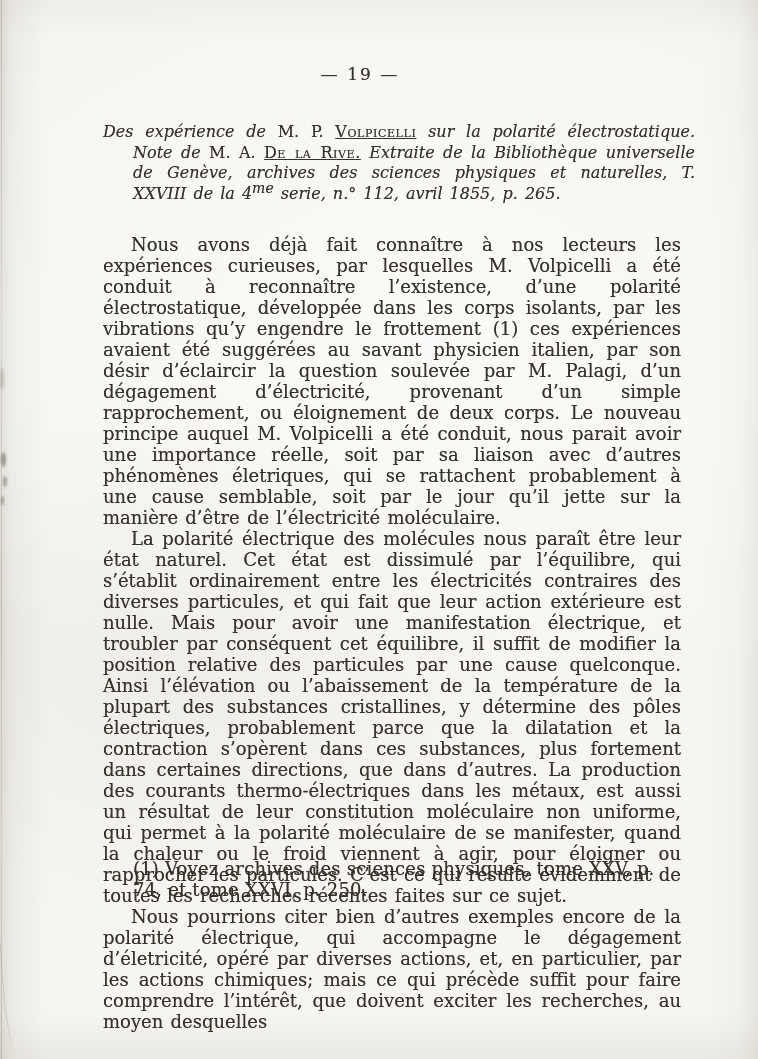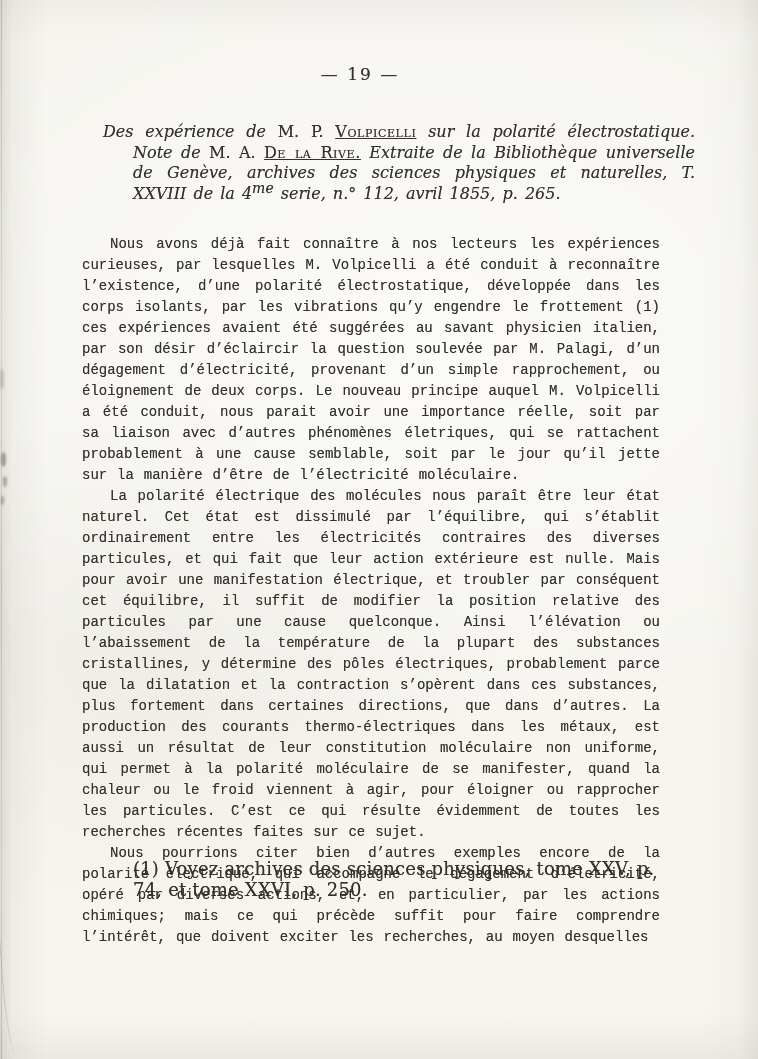--- a/index.html
+++ b/index.html
@@ -56,27 +56,26 @@
     text-decoration: underline;
   }
   .heading sup {
     font-size: 14px;
     line-height: 0;
   }
 
   .article-body {
     position: absolute;
     top: 234px;
-    left: 82px;
+    left: 103px;
     width: 578px;
-    font-size: 14px;
+    font-size: 18px;
     line-height: 21px;
     text-align: justify;
     word-spacing: 1.5px;
-    font-family: Liberation Mono, monospace;
   }
   .article-body p {
     margin: 0;
     text-indent: 28px;
   }
 
   .footnote {
     position: absolute;
     top: 858px;
     left: 133px;

